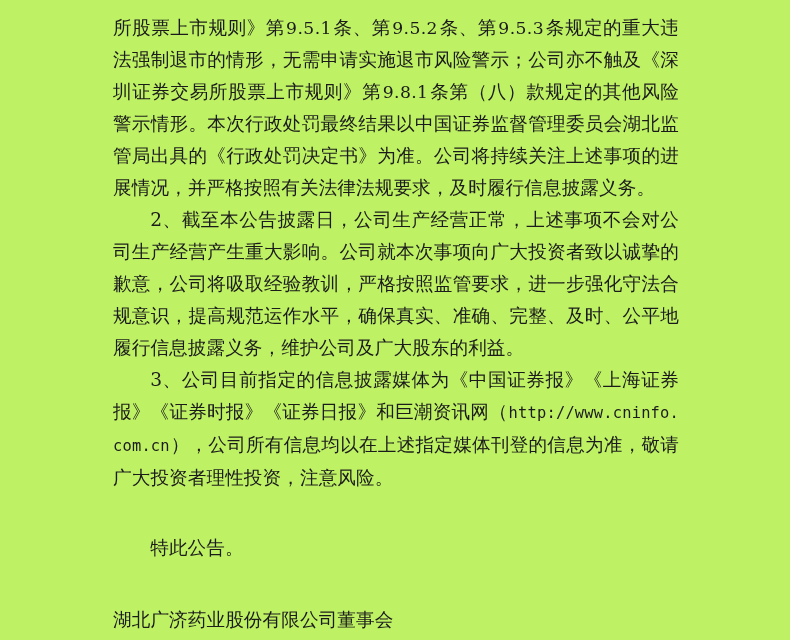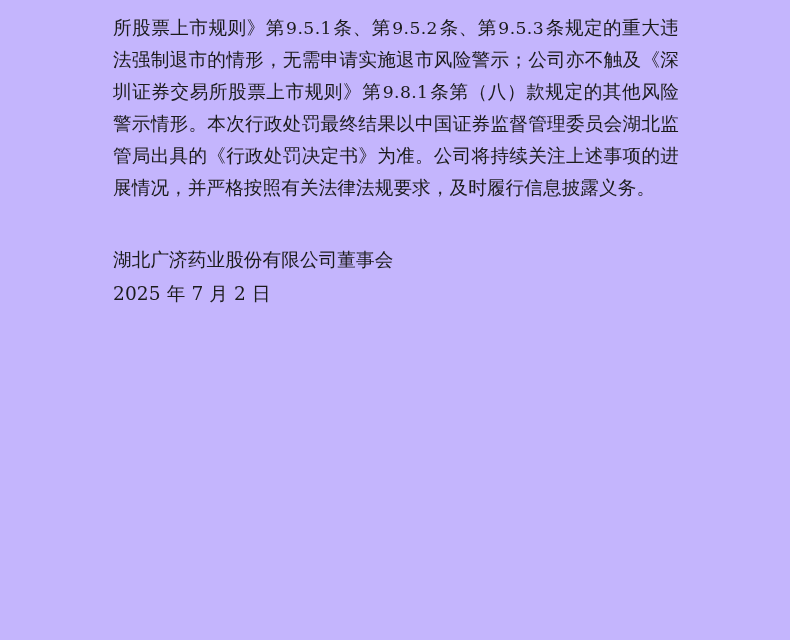--- a/index.html
+++ b/index.html
@@ -14,21 +14,21 @@
     overflow: hidden;
     font-family: "DejaVu Serif", "Liberation Serif", serif;
     color: #1b1b1b;
     -webkit-font-smoothing: antialiased;
   }
 
   .page {
     position: relative;
     width: 790px;
     height: 640px;
-    background: #c4b5fd;
+    background: #bef264;
     box-sizing: border-box;
   }
 
   .text-column {
     position: absolute;
     left: 113px;
     top: 12px;
     width: 566px;
   }
 
@@ -97,22 +97,27 @@
 </style>
 </head>
 <body>
 
 <div class="page">
 
   <div class="text-column">
 
     <p class="para continuation"><span>所股票上市规则》第</span><span class="lat">9.5.1</span><span>条、第</span><span class="lat">9.5.2</span><span>条、第</span><span class="lat">9.5.3</span><span>条规定的重大违法强制退市的情形，无需申请实施退市风险警示；公司亦不触及《深圳证券交易所股票上市规则》第</span><span class="lat">9.8.1</span><span>条第（八）款规定的其他风险警示情形。本次行政处罚最终结果以中国证券监督管理委员会湖北监管局出具的《行政处罚决定书》为准。公司将持续关注上述事项的进展情况，并严格按照有关法律法规要求，及时履行信息披露义务。</span></p>
 
+    <p class="para indent"><span>2、</span><span>截至本公告披露日，公司生产经营正常，上述事项不会对公司生产经营产生重大影响。公司就本次事项向广大投资者致以诚挚的歉意，公司将吸取经验教训，严格按照监管要求，进一步强化守法合规意识，提高规范运作水平，确保真实、准确、完整、及时、公平地履行信息披露义务，维护公司及广大股东的利益。</span></p>
 
+    <p class="para indent"><span>3、</span><span>公司目前指定的信息披露媒体为《中国证券报》《上海证券报》《证券时报》《证券日报》和巨潮资讯网（</span><span class="mono-url">http://www.cninfo.com.cn</span><span>），公司所有信息均以在上述指定媒体刊登的信息为准，敬请广大投资者理性投资，注意风险。</span></p>
 
+    <div class="closing-block">
+      <p class="para indent">特此公告。</p>
+    </div>
 
     <div class="signature-block">
       <p class="sig-line">湖北广济药业股份有限公司董事会</p>
       <p class="sig-line date">2025 年 7 月 2 日</p>
     </div>
 
   </div>
 </div>
 
 </body></html>

